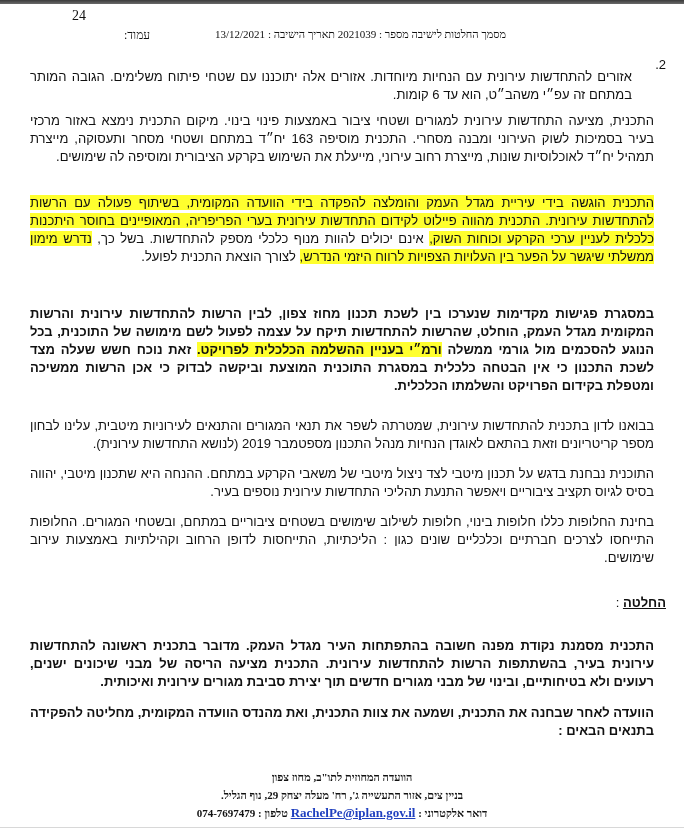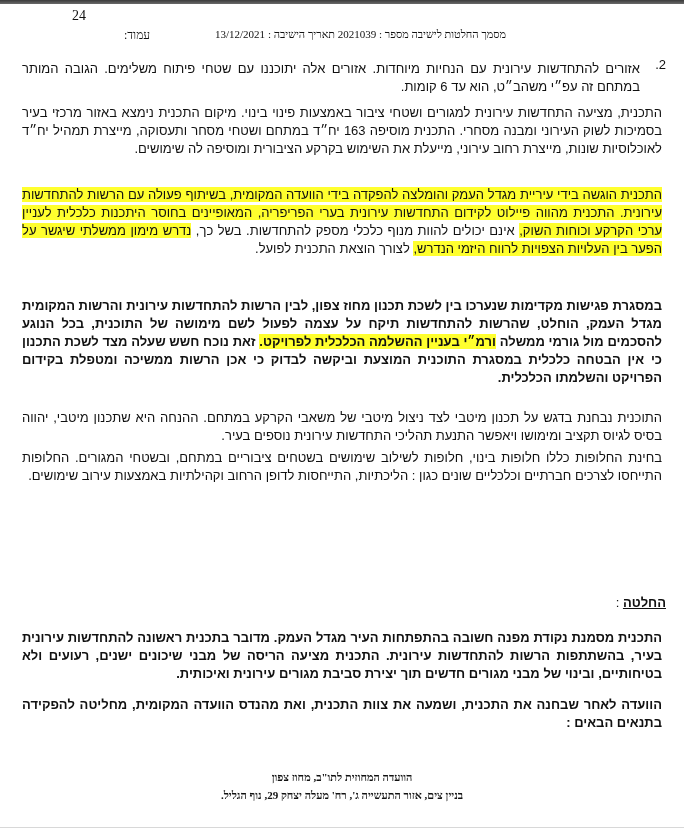--- a/index.html
+++ b/index.html
@@ -23,21 +23,21 @@
     .meeting-info {
       position: absolute; top: 28px; left: 215px; direction: rtl;
       font-size: 11px;
     }
     .block {
       position: absolute; right: 18px; width: 648px; direction: rtl; text-align: justify;
       font-family: "Liberation Sans", "DejaVu Sans", sans-serif;
       font-size: 13px; line-height: 18px;
       text-align-last: right;
     }
-    .block p { margin: 4px; }
+    .block p { margin: 12px; }
     .hl { background: #ffff2e; }
     .item-2 { top: 56px; padding-right: 22px; width: 626px; }
     .item-2 .num { position: absolute; right: 0; top: 0; }
     .para-1 { top: 100px; }
     .para-2 { top: 182px; }
     .para-3 { top: 293px; font-weight: bold; }
     .para-4 { top: 405px; }
     .decision-title {
       position: absolute; top: 595px; right: 18px; direction: rtl;
       font-family: "Liberation Sans", "DejaVu Sans", sans-serif; font-size: 13px;
@@ -83,35 +83,42 @@
     </p>
   </div>
 
   <div class="block para-3">
     <p>
       <span>במסגרת פגישות מקדימות שנערכו בין לשכת תכנון מחוז צפון, לבין הרשות להתחדשות עירונית והרשות המקומית מגדל העמק, הוחלט, שהרשות להתחדשות תיקח על עצמה לפעול לשם מימושה של התוכנית, בכל הנוגע להסכמים מול גורמי ממשלה </span><span class="hl">ורמ״י בעניין ההשלמה הכלכלית לפרויקט.</span><span> זאת נוכח חשש שעלה מצד לשכת התכנון כי אין הבטחה כלכלית במסגרת התוכנית המוצעת וביקשה לבדוק כי אכן הרשות ממשיכה ומטפלת בקידום הפרויקט והשלמתו הכלכלית.</span>
     </p>
   </div>
 
   <div class="block para-4">
-    <p>התוכנית נבחנת בדגש על תכנון מיטבי לצד ניצול מיטבי של משאבי הקרקע במתחם. ההנחה היא שתכנון מיטבי, יהווה בסיס לגיוס תקציב ומימושו ויאפשר התנעת תהליכי התחדשות עירונית נוספים בעיר.</p>
+    <p>בבואנו לדון בתכנית להתחדשות עירונית, שמטרתה לשפר את תנאי המגורים והתנאים לעירוניות מיטבית, עלינו לבחון מספר קריטריונים וזאת בהתאם לאוגדן הנחיות מנהל התכנון מספטמבר 2019 (לנושא התחדשות עירונית).</p>
+    <p>התוכנית נבחנת בדגש על תכנון מיטבי לצד ניצול מיטבי של משאבי הקרקע במתחם. ההנחה היא שתכנון מיטבי, יהווה בסיס לגיוס תקציב ציבוריים ויאפשר התנעת תהליכי התחדשות עירונית נוספים בעיר.</p>
     <p>בחינת החלופות כללו חלופות בינוי, חלופות לשילוב שימושים בשטחים ציבוריים במתחם, ובשטחי המגורים. החלופות התייחסו לצרכים חברתיים וכלכליים שונים כגון : הליכתיות, התייחסות לדופן הרחוב וקהילתיות באמצעות עירוב שימושים.</p>
   </div>
 
   <div class="decision-title">
     <u>החלטה</u><span> :</span>
   </div>
 
   <div class="block para-6">
     <p>הוועדה לאחר שבחנה את התכנית, ושמעה את צוות התכנית, ואת מהנדס הוועדה המקומית,  מחליטה להפקידה בתנאים הבאים :</p>
   </div>
 
   <div class="block para-5">
     <p>התכנית מסמנת נקודת מפנה חשובה בהתפתחות העיר מגדל העמק. מדובר בתכנית ראשונה להתחדשות עירונית בעיר, בהשתתפות הרשות להתחדשות עירונית. התכנית מציעה הריסה של מבני שיכונים ישנים, רעועים ולא בטיחותיים, ובינוי של מבני מגורים חדשים תוך יצירת סביבת מגורים עירונית ואיכותית.</p>
   </div>
 
   <div class="footer">
     <div>הוועדה המחוזית לתו"ב, מחוז צפון</div>
     <div>בניין צים, אזור התעשייה ג', רח' מעלה יצחק 29, נוף הגליל.</div>
+    <div>
+      <span>דואר אלקטרוני : </span>
+      <a class="email">RachelPe@iplan.gov.il</a>
+      <span> טלפון : </span>
+      <span>074-7697479</span>
+    </div>
   </div>
 
   <div class="footer-line"></div>
 </div>
 
 </body></html>

